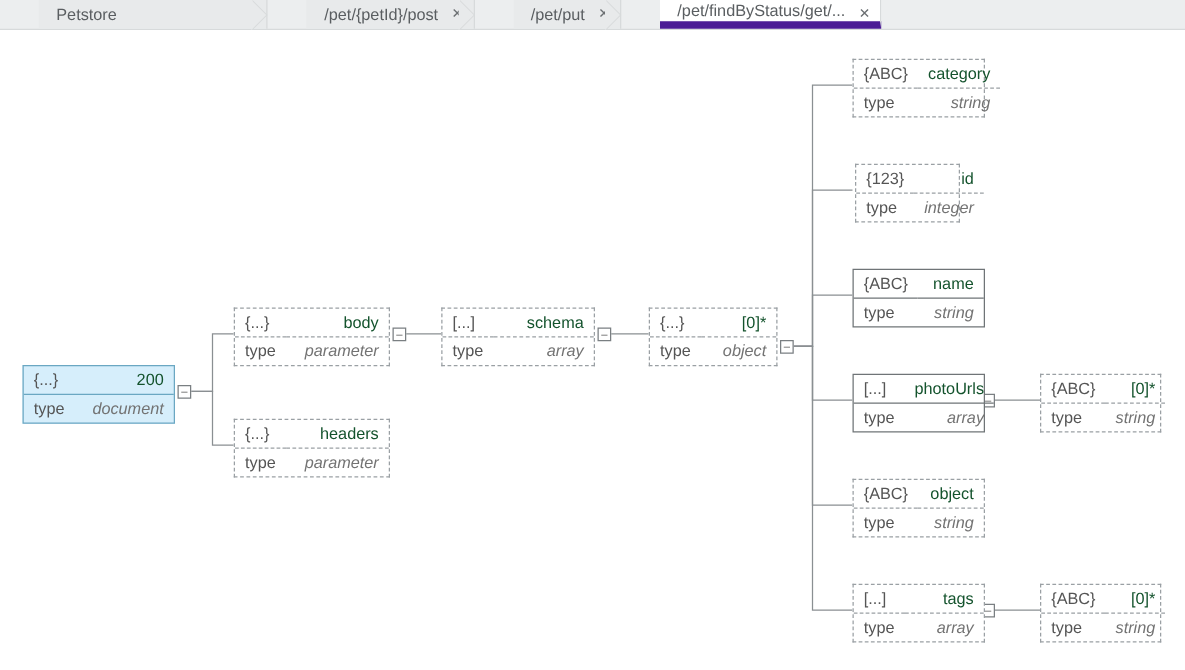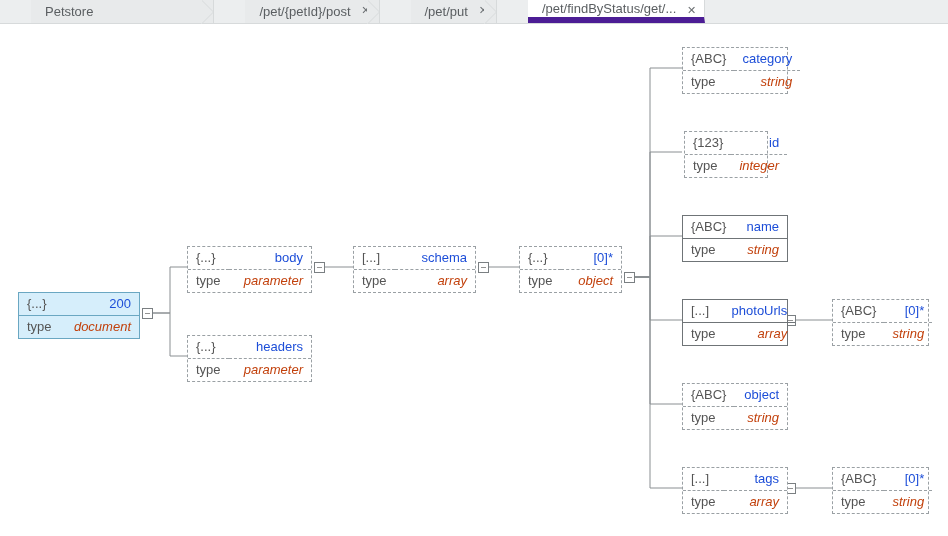--- a/index.html
+++ b/index.html
@@ -91,23 +91,23 @@
   }
   .node table { border-collapse: collapse; width: 100%; }
   .node td {
     padding: 3px 8px;
     line-height: 16px;
     height: 22px;
   }
   .node .head td:first-child { width: 40px; color: #555; }
   .node .head td:last-child { text-align: right; font-weight: 400; }
   .node .prop td:first-child { color: #555; }
-  .node .prop td:last-child { text-align: right; color: #c2410c; font-style: italic; }
-
-  .blue { color: #1d4ed8; }
+  .node .prop td:last-child { text-align: right; color: #737373; font-style: italic; }
+
+  .blue { color: #14532d; }
   .dim  { color: #9aa0a4; }
 
   
   .dashed { border: 1px dashed #9aa0a4; }
   .dashed .head td { border-bottom: 1px dashed #9aa0a4; }
   .solid  { border: 1px solid #6f7477; }
   .solid  .head td { border-bottom: 1px solid #6f7477; }
 
   .n-root {
     background: #d6eefb;

